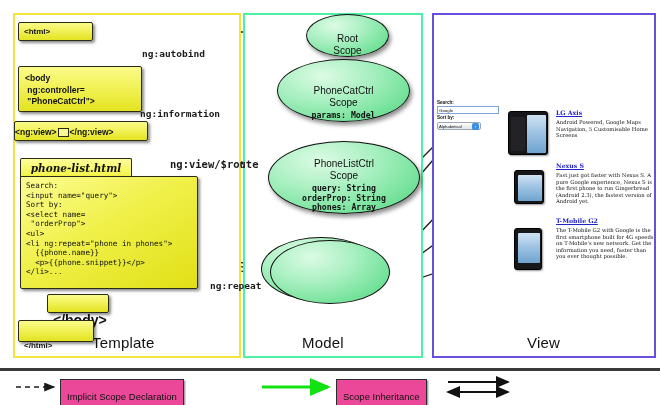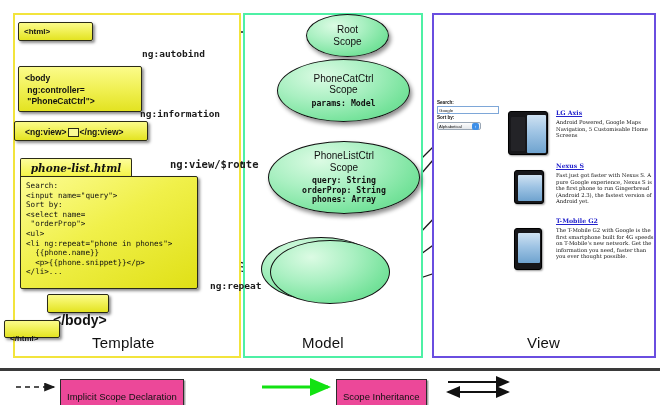--- a/index.html
+++ b/index.html
@@ -26,23 +26,23 @@
         border:1.6px solid #2b2b17;border-radius:2px;
         box-shadow:2px 2px 3px rgba(0,0,0,.45);
         font-family:Liberation Sans, sans-serif;
         font-weight:bold;color:#111;}
   .ybox span{display:block;white-space:pre;}
 
   #box-html{left:18px;top:22px;width:75px;height:19px;font-size:8px;padding:4px 0 0 5px;}
   #box-body{left:18px;top:66px;width:124px;height:46px;font-size:8.5px;
             padding:6px 0 0 6px;line-height:11.5px;}
   #box-ngview{left:14px;top:121px;width:134px;height:20px;font-size:8.5px;
-              padding:5px 0 0 10px;}
+              padding:5px 0 0 0;}
   #box-bodyclose{left:18px;top:294px;width:62px;height:18px;font-size:14px;padding:17px 0 0 5px;margin-left:29px;}
-  #box-htmlclose{left:4px;top:320px;width:56px;height:18px;font-size:8px;padding:13px 0 0 5px;}
+  #box-htmlclose{left:18px;top:320px;width:76px;height:18px;font-size:8px;padding:20px 0 0 5px;}
 
   
   .ngview-slot{display:inline-block;width:9px;height:7px;border:1.4px solid #2b2b17;
                background:#fafa95;vertical-align:middle;margin:0 1px;}
 
   
   #note-wrap{position:absolute;left:20px;top:158px;width:178px;height:131px;}
   #note-tab{position:absolute;left:0;top:0;width:112px;height:20px;box-sizing:border-box;
             background:linear-gradient(180deg,#fdfd9b,#f3f33f);
             border:1.6px solid #2b2b17;border-bottom:none;border-radius:2px 2px 0 0;}
@@ -56,21 +56,21 @@
              padding:4px 0 0 5px;
              font-family:"DejaVu Sans Mono","Liberation Mono",monospace;
              font-size:7.6px;line-height:9.6px;color:#111;}
   #note-body span{display:block;white-space:pre;}
 
   
   .scope{position:absolute;box-sizing:border-box;border:1.6px solid #111;
          border-radius:50%;
          background:radial-gradient(ellipse at 34% 26%,#dcfbe4 0%,#aaf0c2 38%,#77e39c 72%,#5ad184 100%);
          box-shadow:2px 3px 4px rgba(0,0,0,.45);
-         display:flex;flex-direction:column;align-items:center;justify-content:center;}
+         display:flex;flex-direction:column;align-items:center;justify-content:flex-end;}
   .scope .nm{font-size:10px;color:#111;text-align:center;line-height:11.5px;white-space:pre;}
   .scope .props{font-family:"DejaVu Sans Mono","Liberation Mono",monospace;
                 font-size:8.2px;font-weight:bold;color:#111;text-align:center;
                 line-height:9.6px;margin-top:3px;white-space:pre;}
 
   #scope-root{left:306px;top:14px;width:83px;height:43px;}
   #scope-cat{left:277px;top:59px;width:133px;height:63px;}
   #scope-list{left:268px;top:141px;width:152px;height:73px;}
 
   

